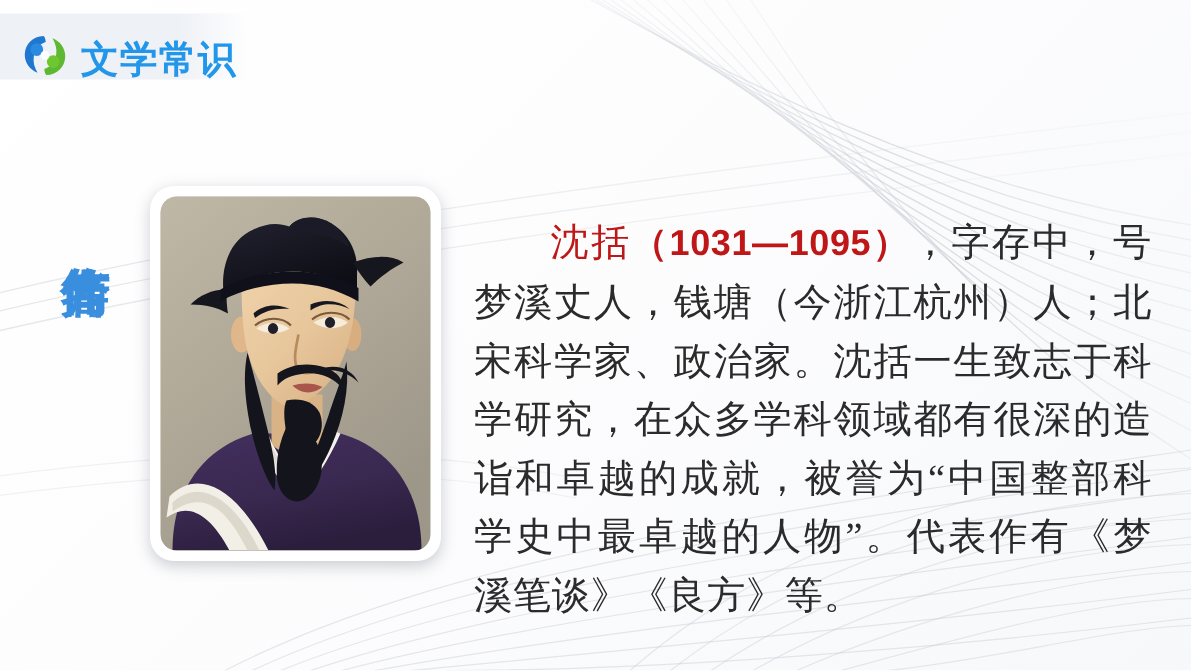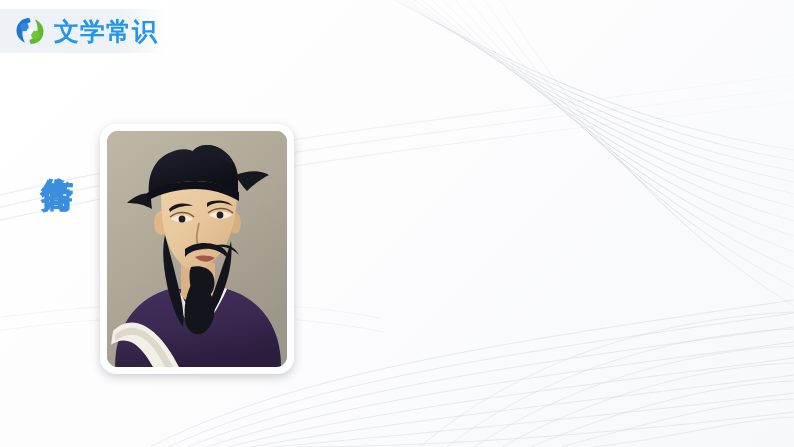--- a/index.html
+++ b/index.html
@@ -31,21 +31,21 @@
 
   
   .header-banner {
     position: absolute;
     left: 0;
     top: 9px;
     width: 166px;
     height: 44px;
     background: linear-gradient(90deg, #eef1f6 0%, #eef1f6 72%, rgba(238,241,246,0) 100%);
     display: flex;
-    align-items: center;
+    align-items: flex-end;
     padding-left: 14px;
     box-sizing: border-box;
   }
   .logo-icon {
     width: 32px;
     height: 32px;
     flex: 0 0 32px;
     margin-right: 8px;
   }
   .header-title {
@@ -296,14 +296,17 @@
 
         <path d="M124 110 C126 128 122 148 114 166 C108 180 100 192 94 198
                  C98 182 106 164 112 146 C118 128 122 118 124 110 Z" fill="#14141d"></path>
 
         <path d="M86 150 C94 152 102 158 106 168 C110 182 106 196 96 202
                  C88 206 80 200 78 190 C76 176 80 160 86 150 Z" fill="#14141d"></path>
       </svg>
     </div>
   </div>
 
+  <div class="body-copy">
+    <span class="hl-name">沈括</span><span class="hl-dates">（1031—1095）</span><span>，字存中，号梦溪丈人，钱塘（今浙江杭州）人；北宋科学家、政治家。沈括一生致志于科学研究，在众多学科领域都有很深的造诣和卓越的成就，被誉为“中国整部科学史中最卓越的人物”。代表作有《梦溪笔谈》《良方》等。</span>
+  </div>
 
 </div>
 
 </body></html>

